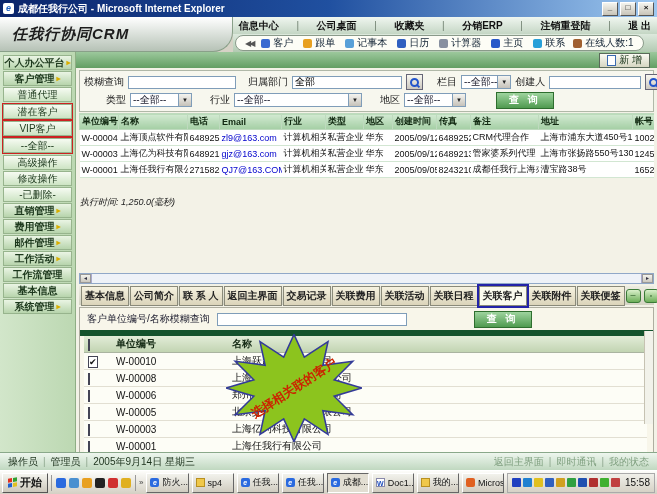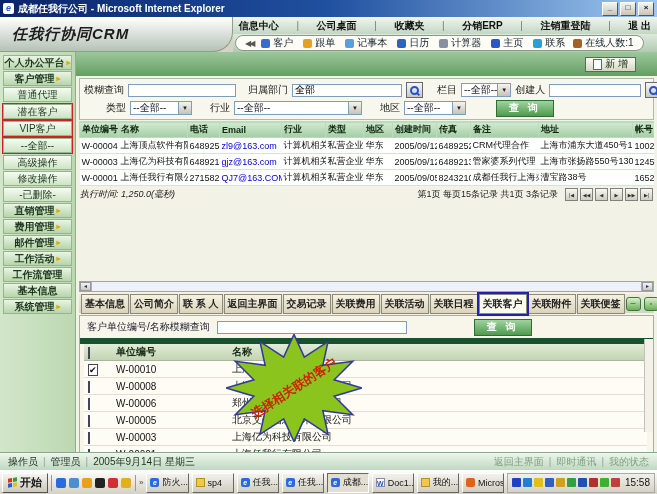--- a/index.html
+++ b/index.html
@@ -42,22 +42,22 @@
   .side-wrap.ann-heavy{border:2px solid #cc0000;margin:1px 1px;}
   .side-wrap.ann-light{border:1px solid #cc2222;margin:0 2px;}
   .side-item{height:13px;display:flex;align-items:center;justify-content:center;gap:2px;
     font-size:10px;color:#1c381c;background:linear-gradient(#f6fbf2,#cde4c4);
     border:1px solid #97b48d;cursor:default;white-space:nowrap;}
   .side-item.group{background:linear-gradient(#eaf5e4,#b7d4ac);font-weight:bold;}
   .side-arrow{color:#d8ae00;font-size:8px;}
 
   
   .main{position:absolute;left:76px;right:0;top:52px;bottom:42px;background:#f3f2e7;overflow:hidden;}
-  .strip{height:24px;background:linear-gradient(#9cc89c,#639e63);display:flex;
-    justify-content:flex-end;align-items:center;padding-right:21px;}
+  .strip{height:16px;background:linear-gradient(#9cc89c,#639e63);display:flex;
+    justify-content:flex-end;align-items:center;padding-right:7px;}
   .new-btn{height:13px;background:linear-gradient(#fbfbf4,#d6d6c2);border:1px solid #5a6a5a;
     display:flex;align-items:center;gap:3px;padding:0 7px;font-size:10px;color:#143014;cursor:default;}
   .doc-ico{width:7px;height:9px;background:#fff;border:1px solid #3a6ab0;flex:none;}
 
   .search-panel{margin:2px 3px 1px;background:#f7f7ee;border:1px solid #b0b8a8;
     padding:2px 4px;color:#223;}
   .srow{display:flex;align-items:center;height:18px;gap:4px;font-size:10px;white-space:nowrap;}
   .lbl{color:#222;}
   .txt{height:13px;border:1px solid #7f9db9;background:#fff;font-size:10px;padding:0 2px;
     box-sizing:border-box;font-family:"Liberation Sans",sans-serif;}
@@ -75,21 +75,21 @@
     letter-spacing:3px;cursor:default;}
 
   .table-zone{margin:1px 3px;height:118px;overflow:hidden;}
   table.grid{border-collapse:collapse;table-layout:fixed;width:610px;font-size:9px;}
   .grid th{background:linear-gradient(#d2ead2,#a4cea4);border:1px solid #bedabe;font-weight:bold;
     text-align:left;padding:1px 2px;height:12px;white-space:nowrap;overflow:hidden;color:#102810;}
   .grid td{border-bottom:1px solid #d2e6d2;padding:1px 2px;height:12px;white-space:nowrap;
     overflow:hidden;background:#fff;color:#111;}
   .grid td.link{color:#0000cc;}
   .tfoot{display:flex;justify-content:space-between;align-items:center;font-size:9px;
-    padding:2px 1px;color:#222;}
+    padding:18px 1px;color:#222;}
   .exec{font-style:italic;}
   .pageinfo{display:flex;align-items:center;gap:7px;}
   .pager{display:flex;gap:2px;}
   .pgbtn{width:11px;height:11px;background:linear-gradient(#f8f8f0,#cecec2);border:1px solid #808080;
     font-size:5px;display:flex;align-items:center;justify-content:center;color:#333;cursor:default;}
 
   .hscroll{margin:42px 3px 0;height:9px;border:1px solid #90a8c8;background:#fff;
     display:flex;align-items:stretch;}
   .harrow{width:9px;background:linear-gradient(#f4f4ee,#ccc8be);border:1px solid #999;
     font-size:6px;line-height:7px;text-align:center;color:#334;}
@@ -427,31 +427,20 @@
               <td>2005/09/05</td>
               <td>82432101</td>
               <td>成都任我行上海办</td>
               <td>漕宝路38号</td>
               <td>165234500102012</td>
             </tr>
           </tbody>
       </table>
       <div class="tfoot">
         <span class="exec">执行时间: 1,250.0(毫秒)</span>
-        <span class="pageinfo">
-          <span>第1页 每页15条记录 共1页 3条记录</span>
-          <span class="pager">
-              <span class="pgbtn">|◀</span>
-              <span class="pgbtn">◀◀</span>
-              <span class="pgbtn">◀</span>
-              <span class="pgbtn">▶</span>
-              <span class="pgbtn">▶▶</span>
-              <span class="pgbtn">▶|</span>
-            </span>
-        </span>
       </div>
     </div>
 
     <div class="hscroll">
       <span class="harrow">◂</span>
       <span class="hthumb"></span>
       <span class="harrow">▸</span>
     </div>
 
     <div class="tabbar">

